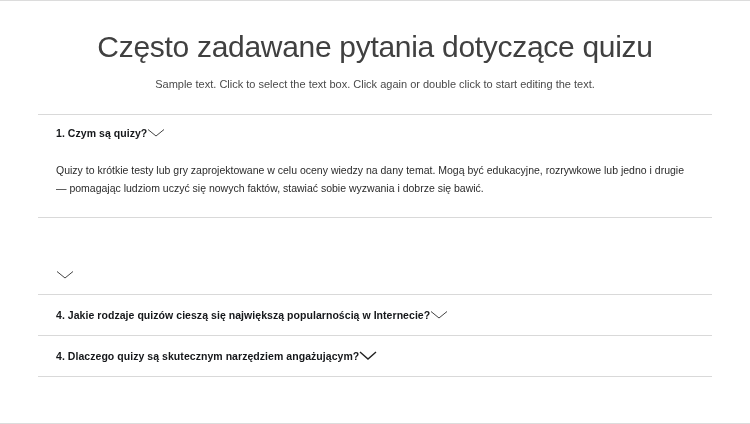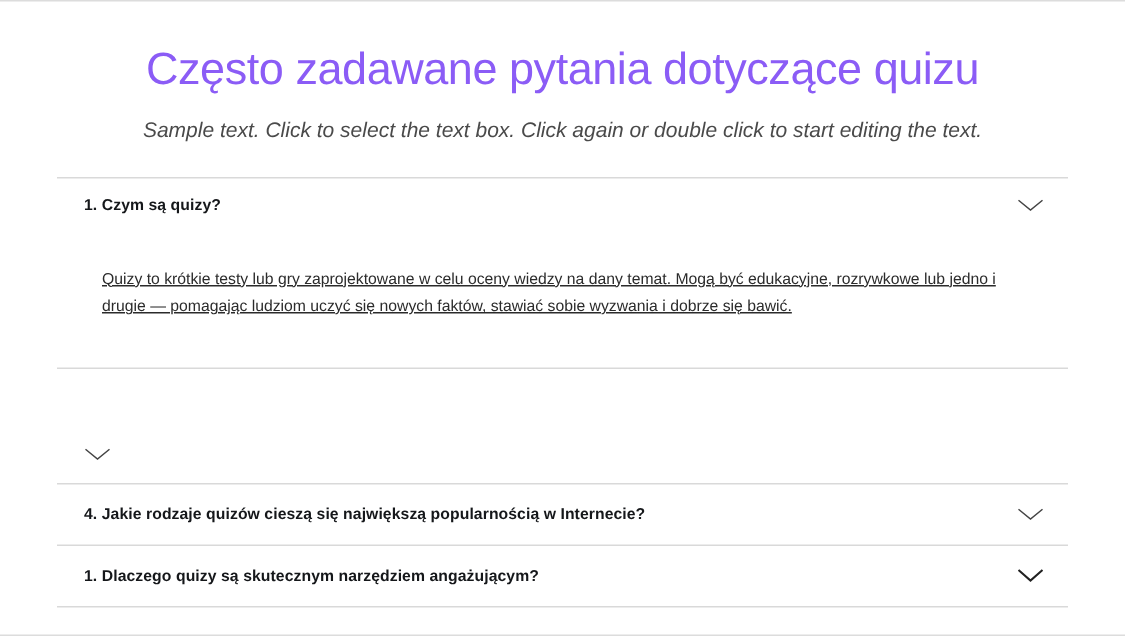--- a/index.html
+++ b/index.html
@@ -41,45 +41,44 @@
     padding: 0 38px;
     box-sizing: border-box;
   }
   .faq-title {
     margin: 0;
     padding-top: 28px;
     text-align: center;
     font-size: 30px;
     font-weight: 400;
     letter-spacing: -0.3px;
-    color: #8b5cf6;
+    color: #404040;
     line-height: 1.25;
   }
   .faq-subtitle {
     margin: 0;
     padding-top: 12px;
     text-align: center;
-    font-size: 14px;
-    font-style: italic;
+    font-size: 11px;
     color: #4a4a4a;
     font-weight: 400;
   }
   .faq-list {
     margin-top: 24px;
   }
   .faq-item {
     border-bottom: 1px solid #d9d9d9;
   }
   .faq-item:first-child {
     border-top: 1px solid #d9d9d9;
   }
   .faq-head {
     display: flex;
     align-items: center;
-    justify-content: space-between;
+    justify-content: flex-start;
     padding: 12px 16px 12px 18px;
     cursor: pointer;
   }
   .faq-q {
     font-size: 10.5px;
     font-weight: bold;
     color: #15171a;
     letter-spacing: 0.05px;
   }
   .chev {
@@ -91,23 +90,22 @@
   .chev svg {
     display: block;
   }
   .faq-body {
     padding: 10px 20px 20px 18px;
   }
   .faq-answer {
     font-size: 10.5px;
     line-height: 1.75;
     color: #2b2b2b;
-    margin: 12px;
+    margin: 0;
     max-width: 660px;
-    text-decoration: underline;
   }
   .faq-item.collapsed .faq-head {
     padding-top: 14px;
     padding-bottom: 14px;
   }
   .spacer-lg {
     height: 38px;
   }
 </style>
 </head>
@@ -155,21 +153,21 @@
           <span class="chev">
             <svg width="18" height="10" viewBox="0 0 18 10" fill="none" xmlns="http://www.w3.org/2000/svg">
               <path d="M1 1.5 L9 8 L17 1.5" stroke="#444444" stroke-width="1" fill="none"></path>
             </svg>
           </span>
         </div>
       </div>
 
       <div class="faq-item collapsed">
         <div class="faq-head">
-          <span class="faq-q">1. Dlaczego quizy są skutecznym narzędziem angażującym?</span>
+          <span class="faq-q">4. Dlaczego quizy są skutecznym narzędziem angażującym?</span>
           <span class="chev">
             <svg width="18" height="10" viewBox="0 0 18 10" fill="none" xmlns="http://www.w3.org/2000/svg">
               <path d="M1 1 L9 8 L17 1" stroke="#222222" stroke-width="1.4" fill="none"></path>
             </svg>
           </span>
         </div>
       </div>
 
     </div>
   </div>

